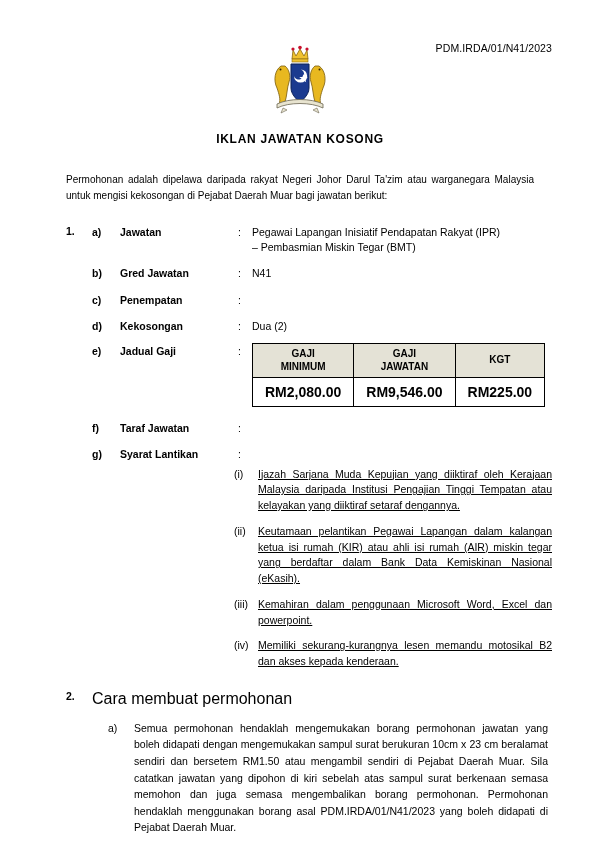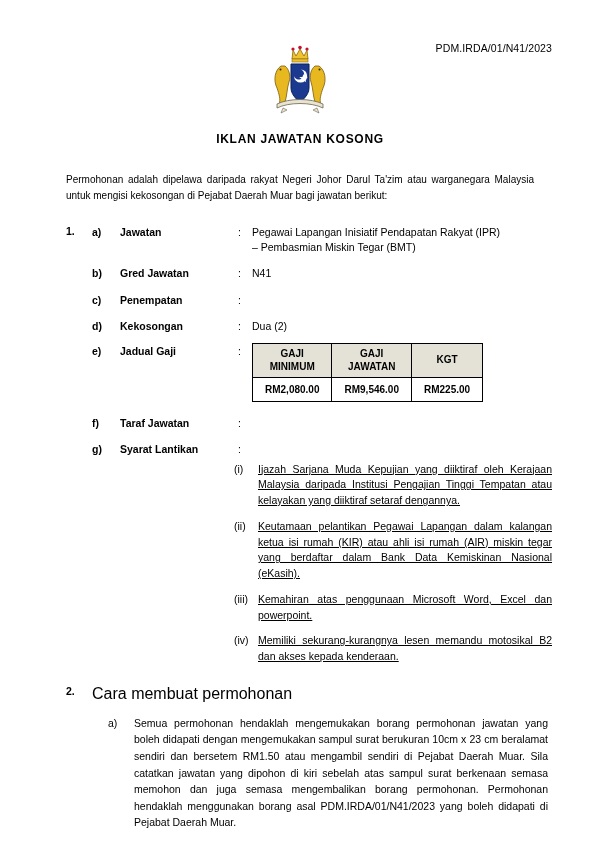--- a/index.html
+++ b/index.html
@@ -107,21 +107,21 @@
     background: #e4e2d6;
     border: 1px solid #000;
     font-size: 10px;
     font-weight: bold;
     padding: 4px 12px;
     text-align: center;
     line-height: 1.25;
   }
   .gaji-table td {
     border: 1px solid #000;
-    font-size: 10px;
+    font-size: 14px;
     font-weight: bold;
     padding: 6px 12px;
     text-align: right;
   }
   
   .syarat-list {
     margin-top: 4px;
     padding-left: 160px;
   }
   .syarat-item {
@@ -297,21 +297,21 @@
       <div class="syarat-item">
         <span class="syarat-num">(i)</span>
         <span class="syarat-text">Ijazah Sarjana Muda Kepujian yang diiktiraf oleh Kerajaan Malaysia daripada Institusi Pengajian Tinggi Tempatan atau kelayakan yang diiktiraf setaraf dengannya.</span>
       </div>
       <div class="syarat-item">
         <span class="syarat-num">(ii)</span>
         <span class="syarat-text">Keutamaan pelantikan Pegawai Lapangan dalam kalangan ketua isi rumah (KIR) atau ahli isi rumah (AIR) miskin tegar yang berdaftar dalam Bank Data Kemiskinan Nasional (eKasih).</span>
       </div>
       <div class="syarat-item">
         <span class="syarat-num">(iii)</span>
-        <span class="syarat-text">Kemahiran atas penggunaan Microsoft Word, Excel dan powerpoint.</span>
+        <span class="syarat-text">Kemahiran dalam penggunaan Microsoft Word, Excel dan powerpoint.</span>
       </div>
       <div class="syarat-item">
         <span class="syarat-num">(iv)</span>
         <span class="syarat-text">Memiliki sekurang-kurangnya lesen memandu motosikal B2 dan akses kepada kenderaan.</span>
       </div>
     </div>
   </div>
 
   <div class="section2">
     <span class="sec2-num">2.</span>

